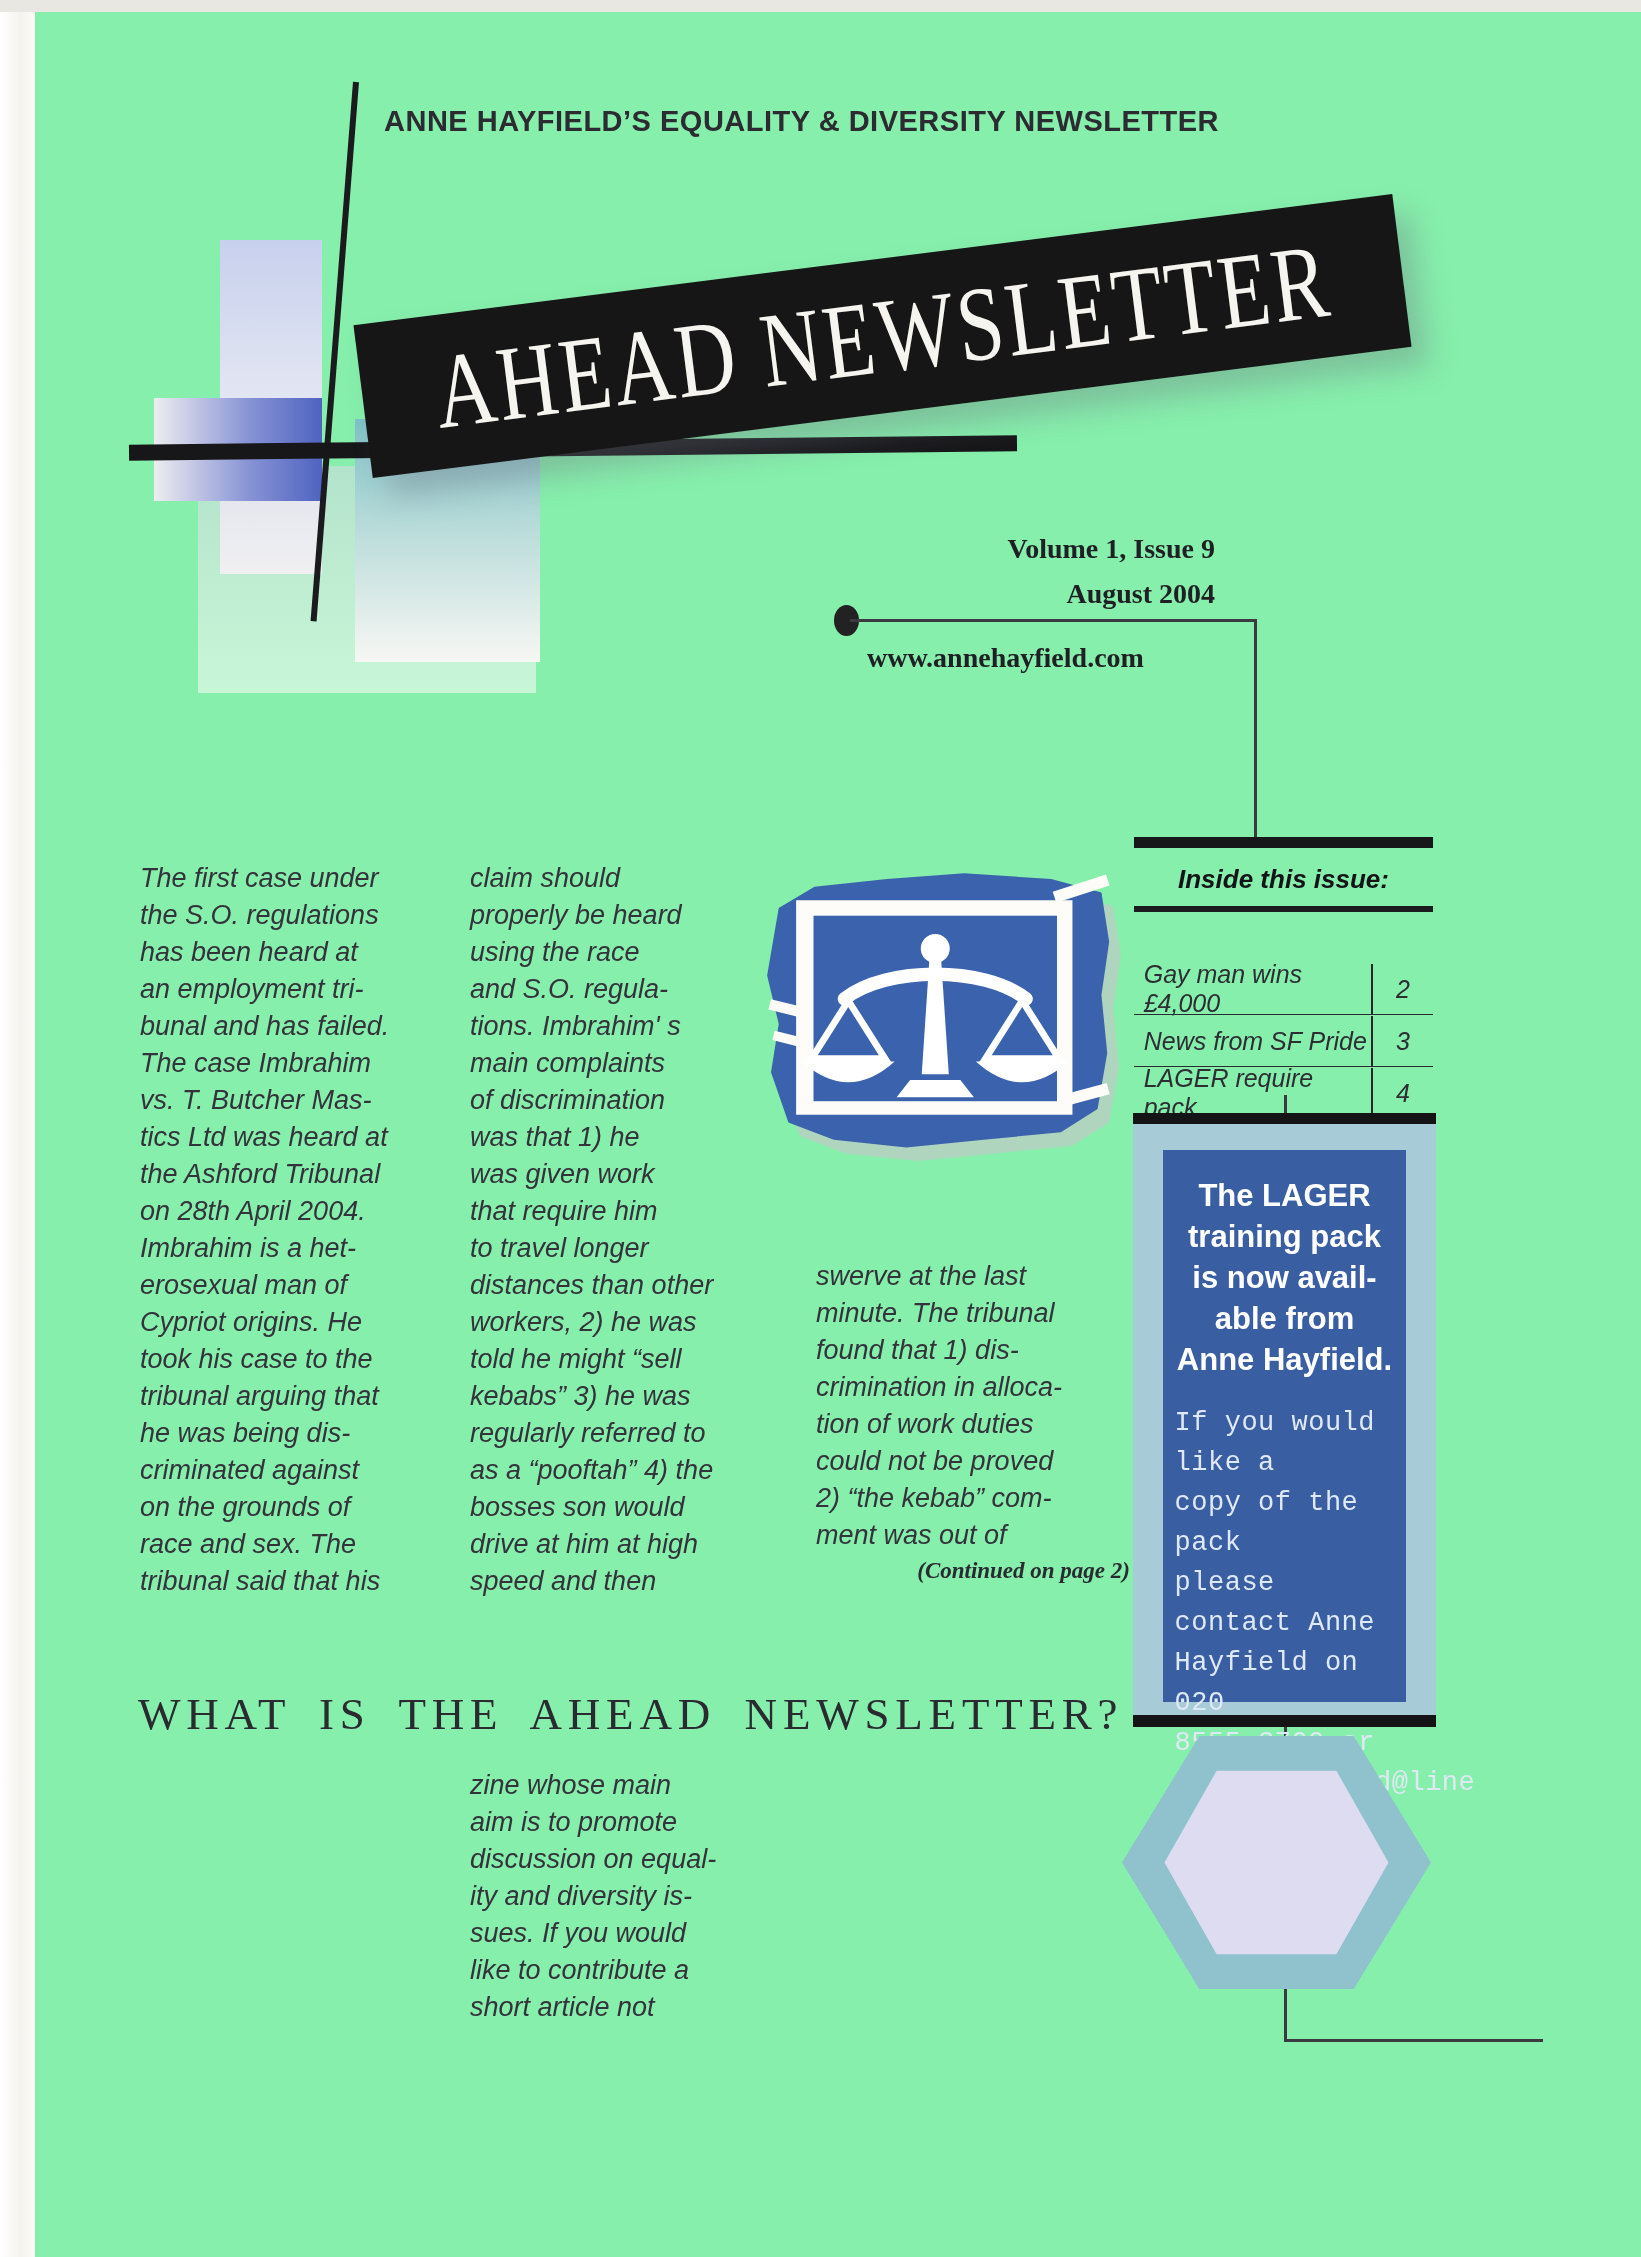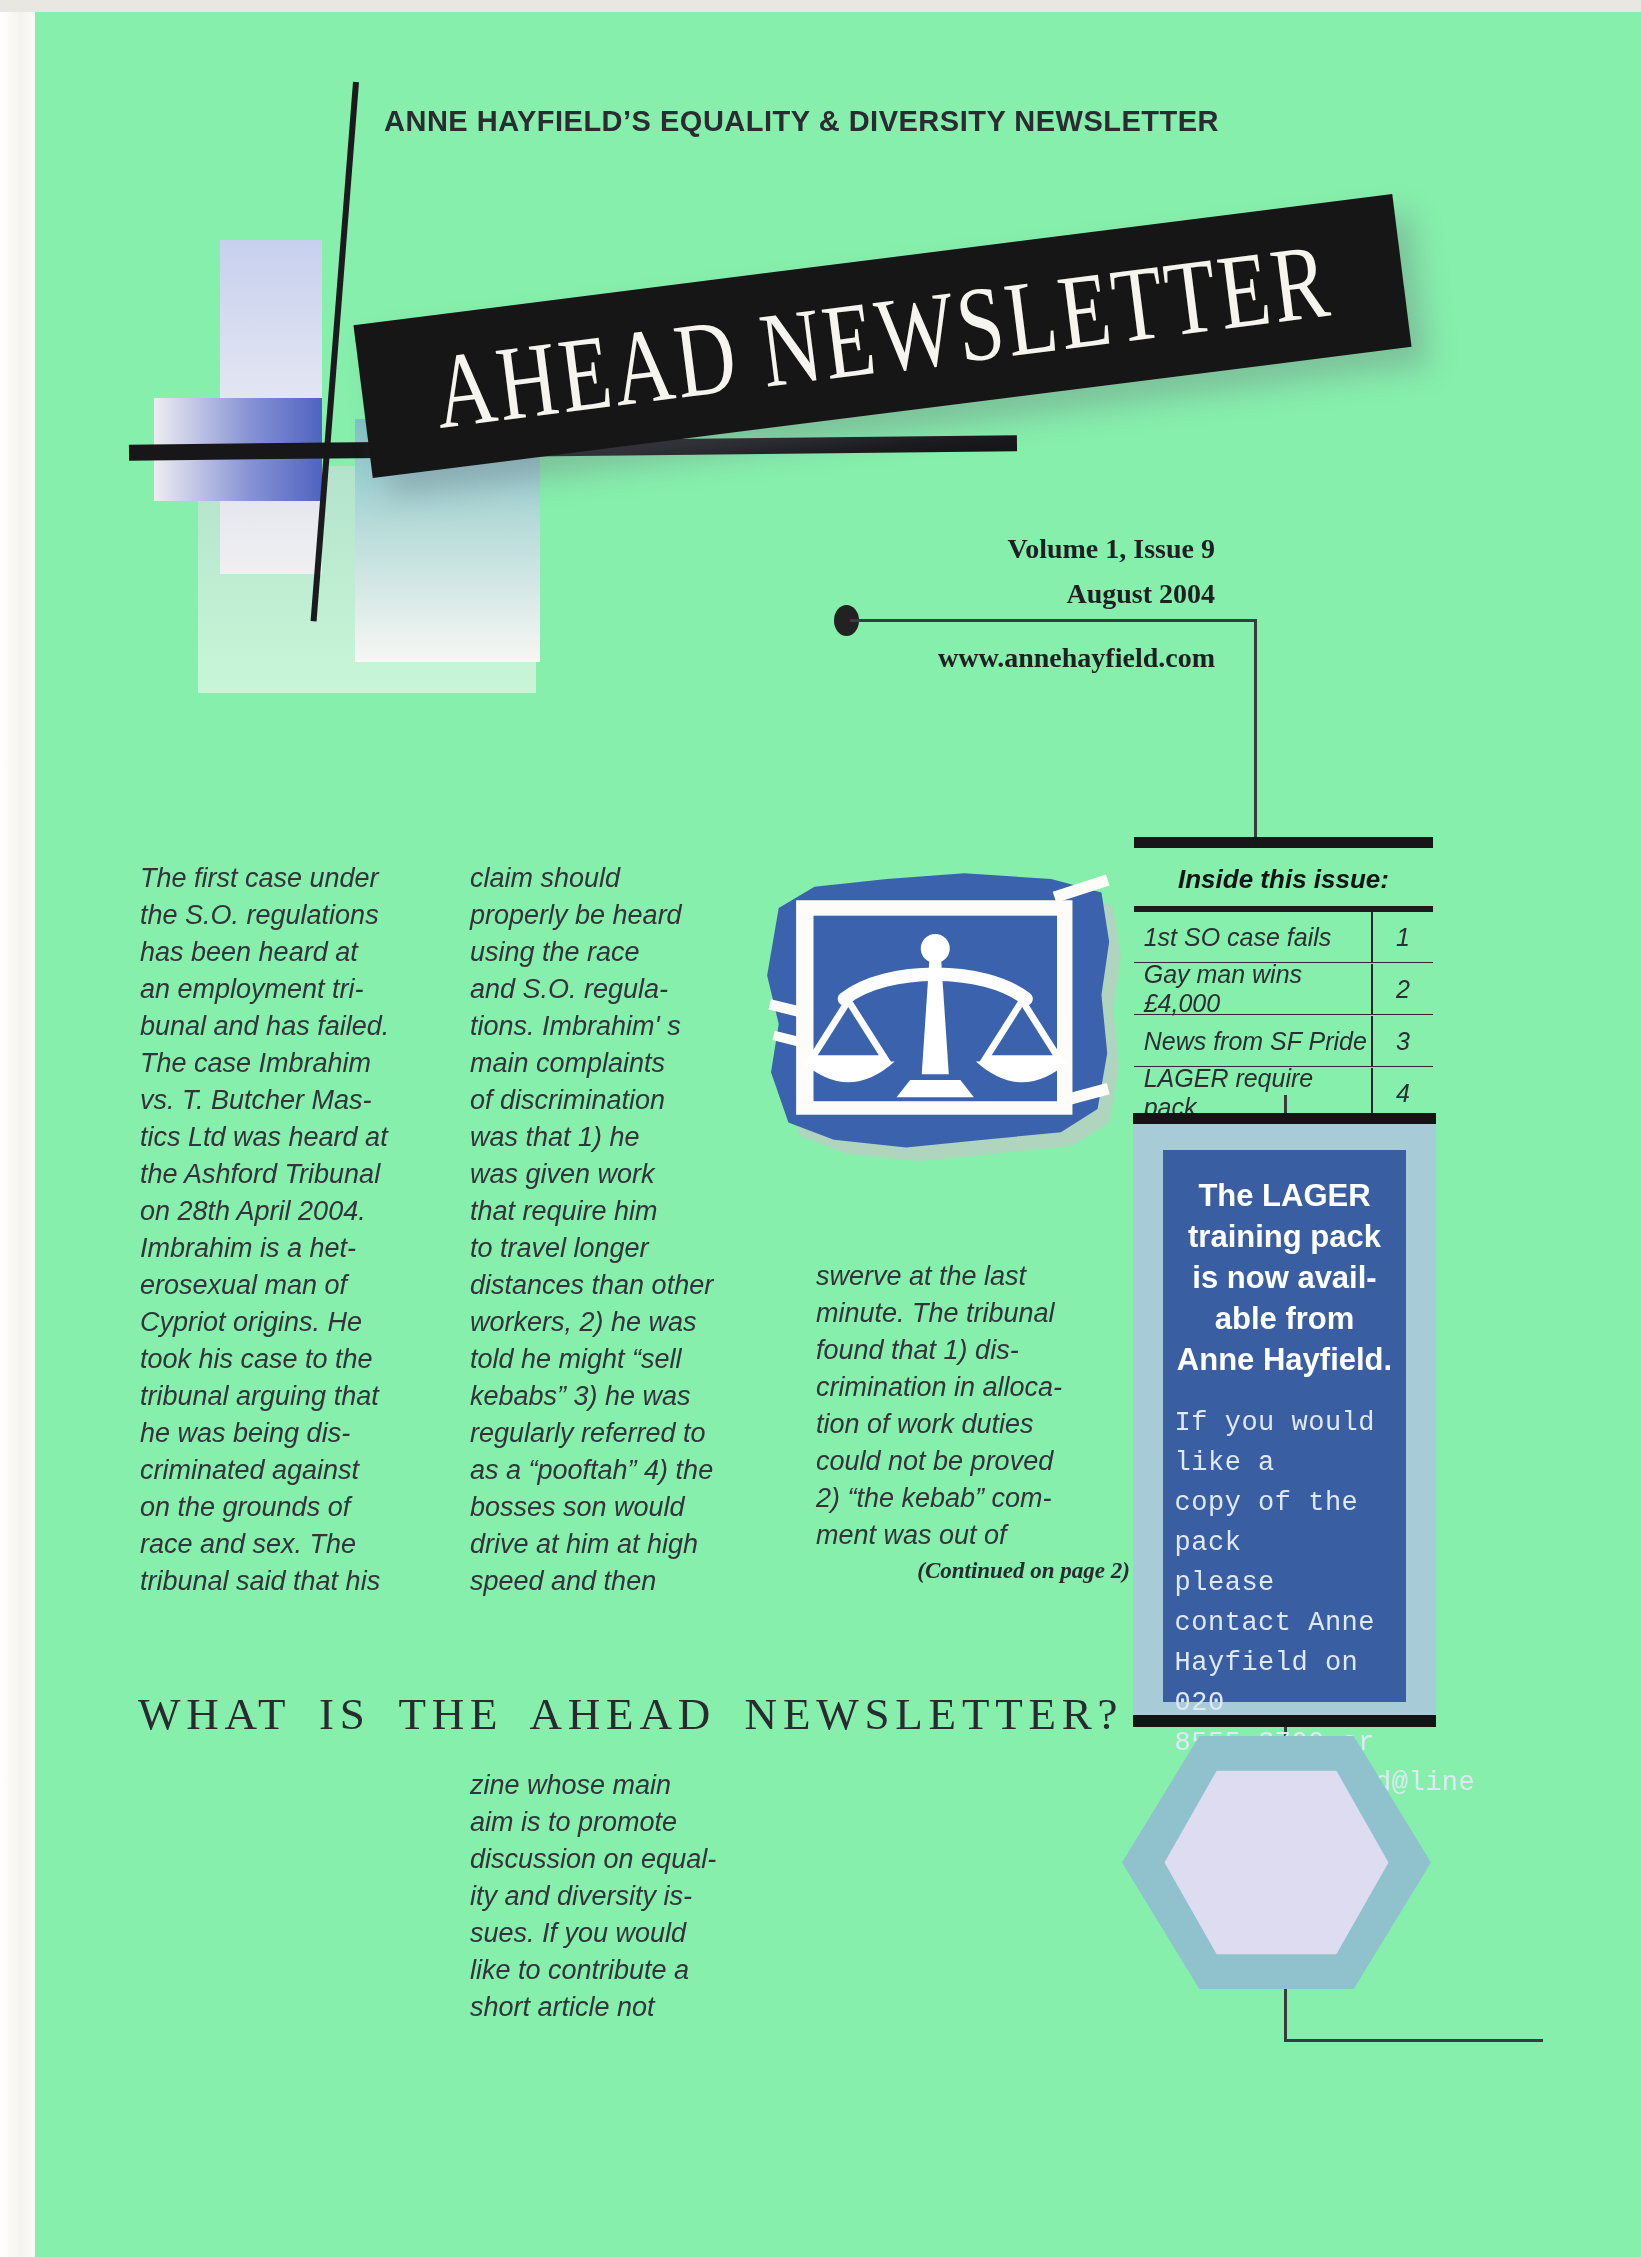--- a/index.html
+++ b/index.html
@@ -36,21 +36,21 @@
   .deco-blue{left:154px;top:386px;width:168px;height:103px;
     background:linear-gradient(90deg,#ededf0 0%,#8a95d6 55%,#4f63c0 100%);}
   .deco-teal{left:355px;top:407px;width:185px;height:243px;
     background:linear-gradient(180deg,#7fc1c6 0%,#b9dcda 45%,#f7f7f4 100%);}
 
   
   .meta-vol{left:867px;top:521px;width:348px;text-align:right;
     font-family:"Liberation Serif",serif;font-weight:bold;font-size:28px;color:#1f1f24;}
   .meta-date{left:867px;top:566px;width:348px;text-align:right;
     font-family:"Liberation Serif",serif;font-weight:bold;font-size:28px;color:#1f1f24;}
-  .meta-site{left:867px;top:630px;width:348px;text-align:right;
+  .meta-site{left:867px;top:630px;width:348px;text-align:left;
     font-family:"Liberation Serif",serif;font-weight:bold;font-size:28px;color:#1f1f24;}
   .meta-rule{left:850px;top:607px;width:407px;height:2.9px;background:#3a3a40;}
   .meta-dot{left:834px;top:593px;width:25px;height:31px;border-radius:50%;background:#222;}
   .rail-seg1{left:1254px;top:609px;width:2.9px;height:220px;background:#3a3a40;}
   .rail-seg2{left:1284px;top:1083px;width:2.9px;height:21px;background:#3a3a40;}
   .rail-seg3{left:1284px;top:1715px;width:2.9px;height:315px;background:#3a3a40;}
   .rail-horiz{left:1284px;top:2027px;width:259px;height:2.9px;background:#3a3a40;}
 
   
   .headline{font-family:"Liberation Serif",serif;font-size:45px;color:#2a2a31;
@@ -194,24 +194,20 @@
       <path d="M242,219 Q290,262 338,219 Z"></path>
       <path d="M194,112 L206,112 L214,232 L186,232 Z"></path>
       <path d="M174,238 L226,238 L240,256 L160,256 Z"></path>
     </g>
   </svg>
 
   <div class="abs inside-topbar"></div>
   <div class="abs inside-title">Inside this issue:</div>
   <div class="abs table-toprule"></div>
 
-  <div class="abs toc-row toc-sep" style="top:900px;">
-    <span class="lbl">1st SO case fails</span>
-    <span class="num">1</span>
-  </div>
   <div class="abs toc-row toc-sep" style="top:952px;">
     <span class="lbl">Gay man wins £4,000</span>
     <span class="num">2</span>
   </div>
   <div class="abs toc-row toc-sep" style="top:1004px;">
     <span class="lbl">News from SF Pride</span>
     <span class="num">3</span>
   </div>
   <div class="abs toc-row" style="top:1056px;">
     <span class="lbl">LAGER require pack</span>

